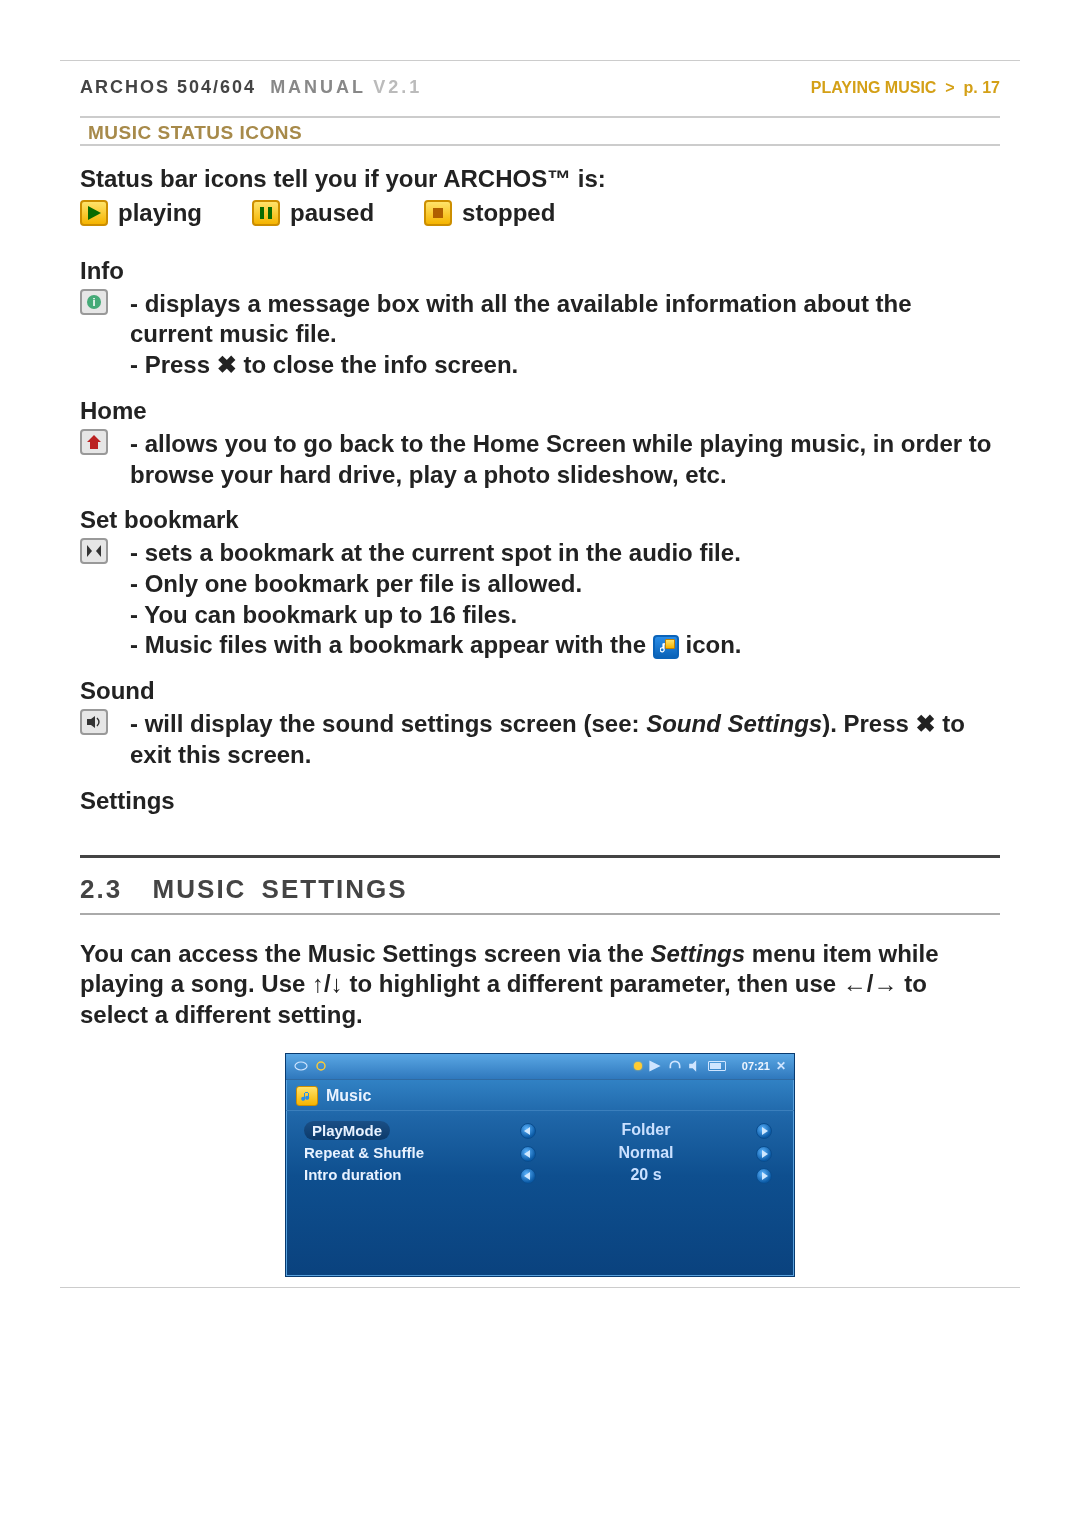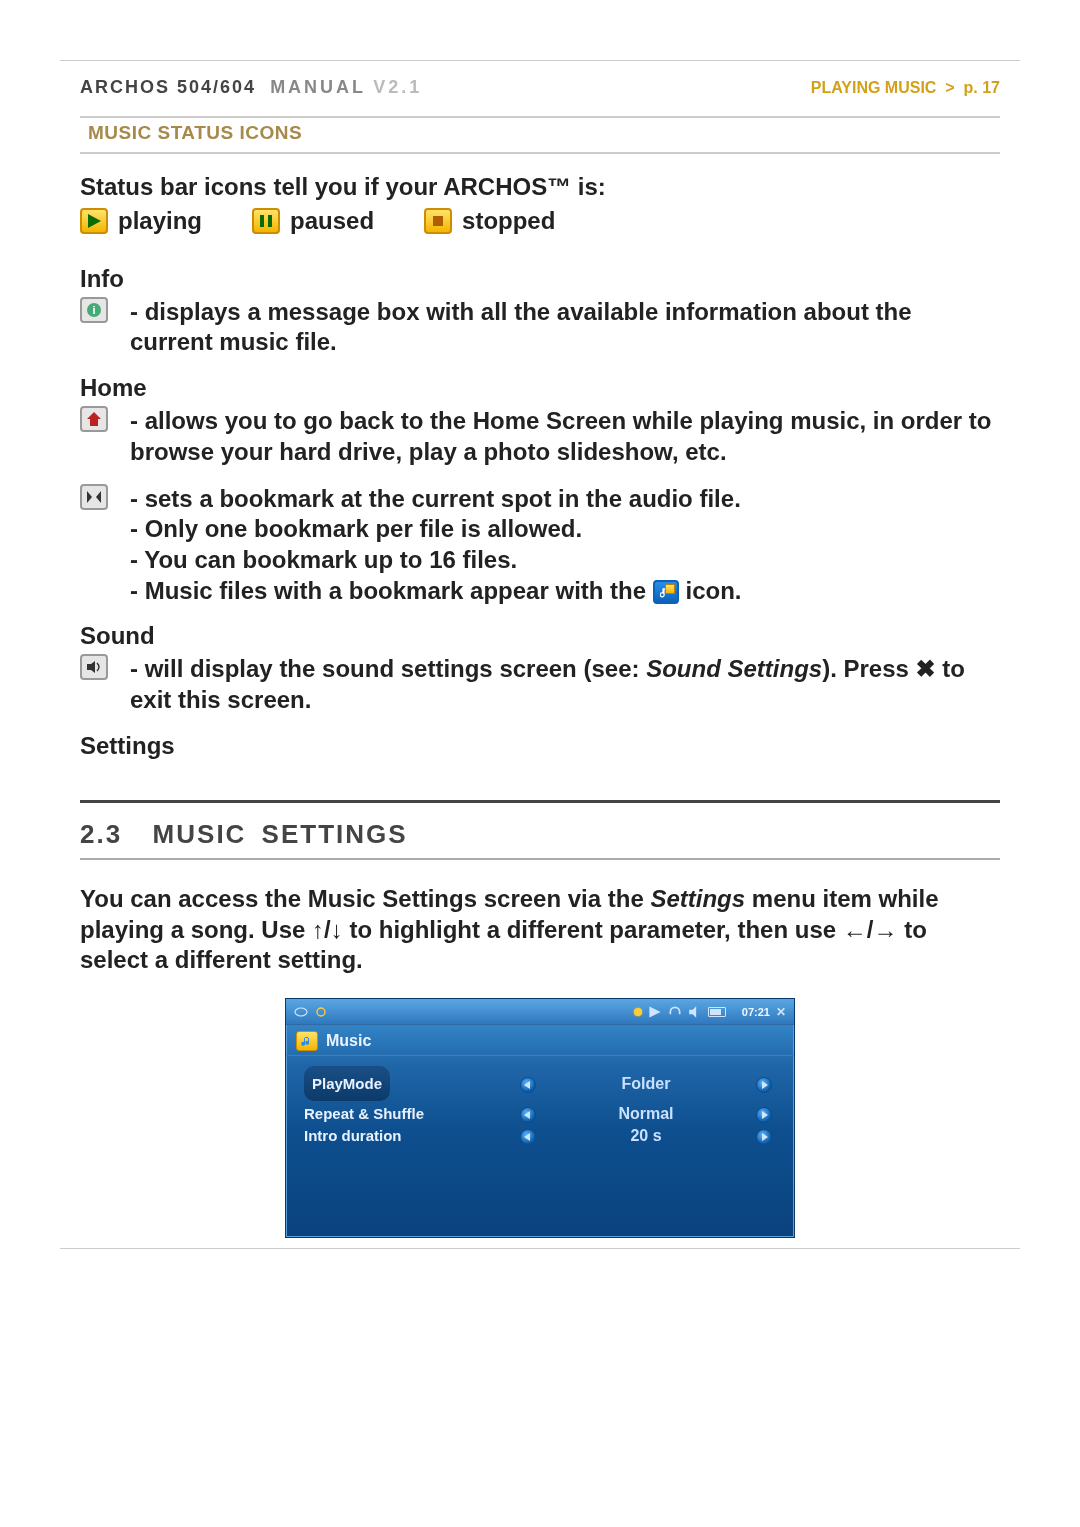--- a/index.html
+++ b/index.html
@@ -38,21 +38,21 @@
     color: #d4a017;
     font-size: 16px;
     text-align: right;
   }
   .page-loc .sep { color: #d4a017; }
   .sect-label {
     color: #a78a4a;
     font-weight: 800;
     font-size: 19px;
     letter-spacing: 0.5px;
-    padding: 4px 0 8px 8px;
+    padding: 4px 0 0 8px;
     border-top: 2px solid #ccc;
     border-bottom: 2px solid #ccc;
     margin: 10px 0 18px 0;
   }
   .body-text {
     font-size: 24px;
     font-weight: 700;
     color: #222;
     line-height: 1.28;
   }
@@ -240,21 +240,21 @@
     align-items: center;
     justify-content: space-between;
     padding: 2px 0;
   }
   .scr-row .lcell { flex: 1; text-align: left; }
   .scr-row .mcell { width: 24px; text-align: center; }
   .scr-row .rcell { flex: 1; text-align: center; color: #cae0ff; font-weight: 700; }
   .scr-row .ecell { width: 24px; text-align: center; }
   .scr-row.sel .lcell span {
     background: linear-gradient(#1a4f86,#0c3a6a);
-    padding: 9px 8px;
+    padding: 1px 8px;
     border-radius: 10px;
     display: inline-block;
   }
   .scr-row .lval {
     color: #e8f2ff;
     font-weight: 700;
     font-size: 15px;
   }
   .sr-arrow {
     width: 16px; height: 16px;
@@ -323,20 +323,21 @@
       <div class="menu-icon-cell">
         <span class="ic info">
           <svg viewBox="0 0 16 16" width="16" height="16">
               <circle cx="8" cy="8" r="7" fill="#4a7"></circle>
               <text x="8" y="12" text-anchor="middle" font-size="11" font-weight="900" fill="#fff">i</text>
             </svg>
         </span>
       </div>
       <div class="menu-lines">
         <div class="dash">- <span>displays a message box with all the available information about the current music file.</span></div>
+        <div class="sub">- <span>Press </span><span class="x-sym">✖</span><span> to close the info screen.</span></div>
       </div>
     </div>
   </div>
 
   <div class="menu-block">
     <div class="menu-title">Home</div>
     <div class="menu-row">
       <div class="menu-icon-cell">
         <span class="ic home">
           <svg viewBox="0 0 16 16" width="16" height="16">
@@ -344,20 +345,21 @@
             </svg>
         </span>
       </div>
       <div class="menu-lines">
         <div class="dash">- <span>allows you to go back to the Home Screen while playing music, in order to browse your hard drive, play a photo slideshow, etc.</span></div>
       </div>
     </div>
   </div>
 
   <div class="menu-block">
+    <div class="menu-title">Set bookmark</div>
     <div class="menu-row">
       <div class="menu-icon-cell">
         <span class="ic bookmark">
           <svg viewBox="0 0 16 16" width="16" height="16">
             <polygon points="1,2 6,8 1,14" fill="#333"></polygon>
             <polygon points="15,2 10,8 15,14" fill="#333"></polygon>
           </svg>
         </span>
       </div>
       <div class="menu-lines">

